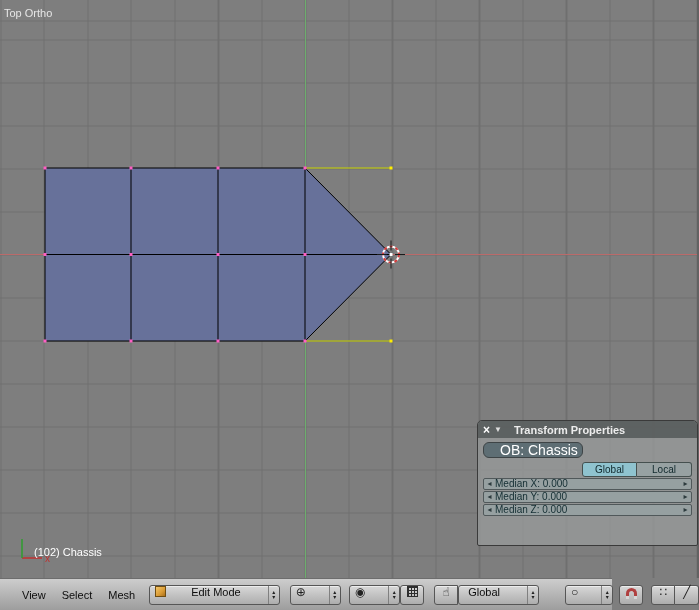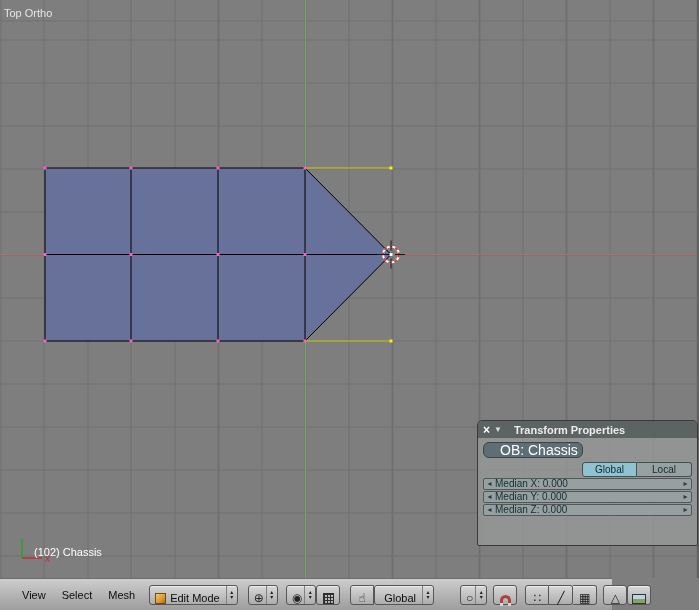--- a/index.html
+++ b/index.html
@@ -61,24 +61,25 @@
   
   .hbar {
     position:absolute; left:0; bottom:0; width:612px; height:32px;
     background:linear-gradient(#cdcdcd,#9d9d9d);
     border-top:1px solid #6d6d6d;
     display:flex; align-items:center; padding:0 8px 0 14px;
     font-size:11px; color:#0d0d0d;
   }
   .menu { padding:0 8px; flex-shrink:0; }
   .dd, .ibtn {
-    display:flex; align-items:flex-end; height:20px; flex-shrink:0;
+    display:flex; align-items:flex-start; height:20px; flex-shrink:0;
     background:linear-gradient(#d8d8d8,#adadad);
     border:1px solid #565656; border-radius:3px;
     box-shadow:inset 0 1px 0 rgba(255,255,255,.55);
+    gap:21px;
   }
   .dd { padding-left:5px; }
   .dd .lbl { padding:0 4px; white-space:nowrap; }
   .ibtn { width:24px; justify-content:center; }
   .grp { display:flex; flex-shrink:0; }
   .grp .ibtn + .ibtn { border-left:0; border-radius:0 3px 3px 0; }
   .grp .ibtn:first-child { border-radius:3px 0 0 3px; }
   .stepper { display:flex; flex-direction:column; justify-content:center; align-items:center;
              width:11px; align-self:stretch; border-left:1px solid #808080; margin-left:2px; }
   .stepper i { font-style:normal; font-size:6px; line-height:5px; color:#222; }

